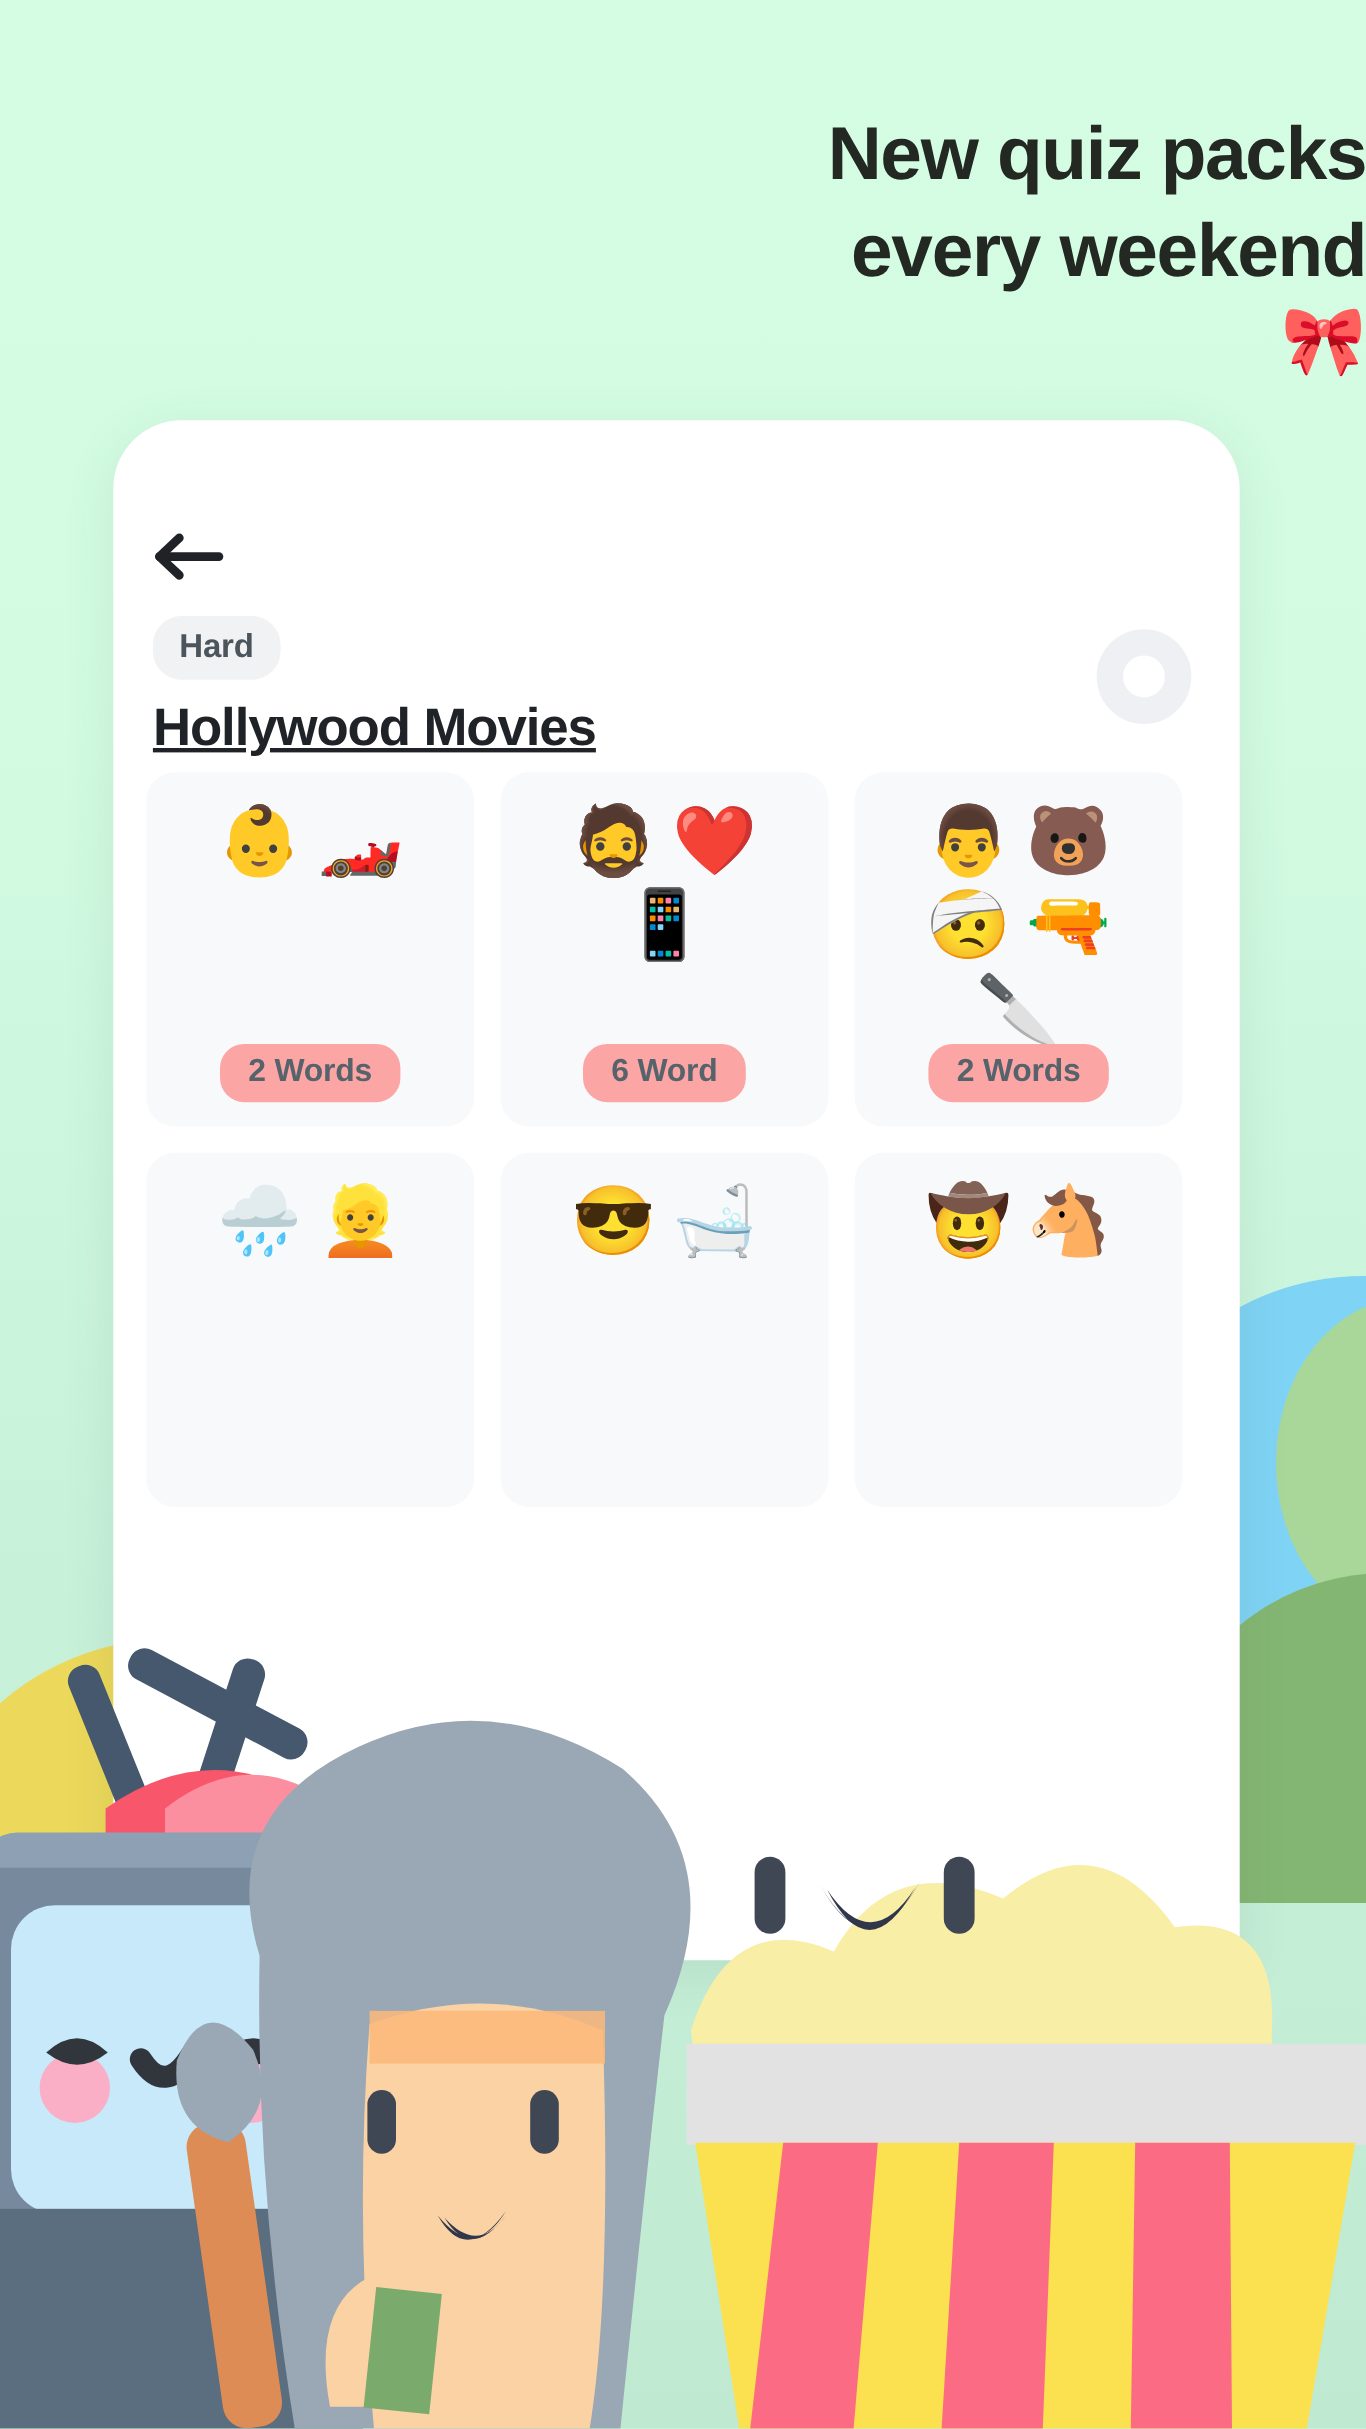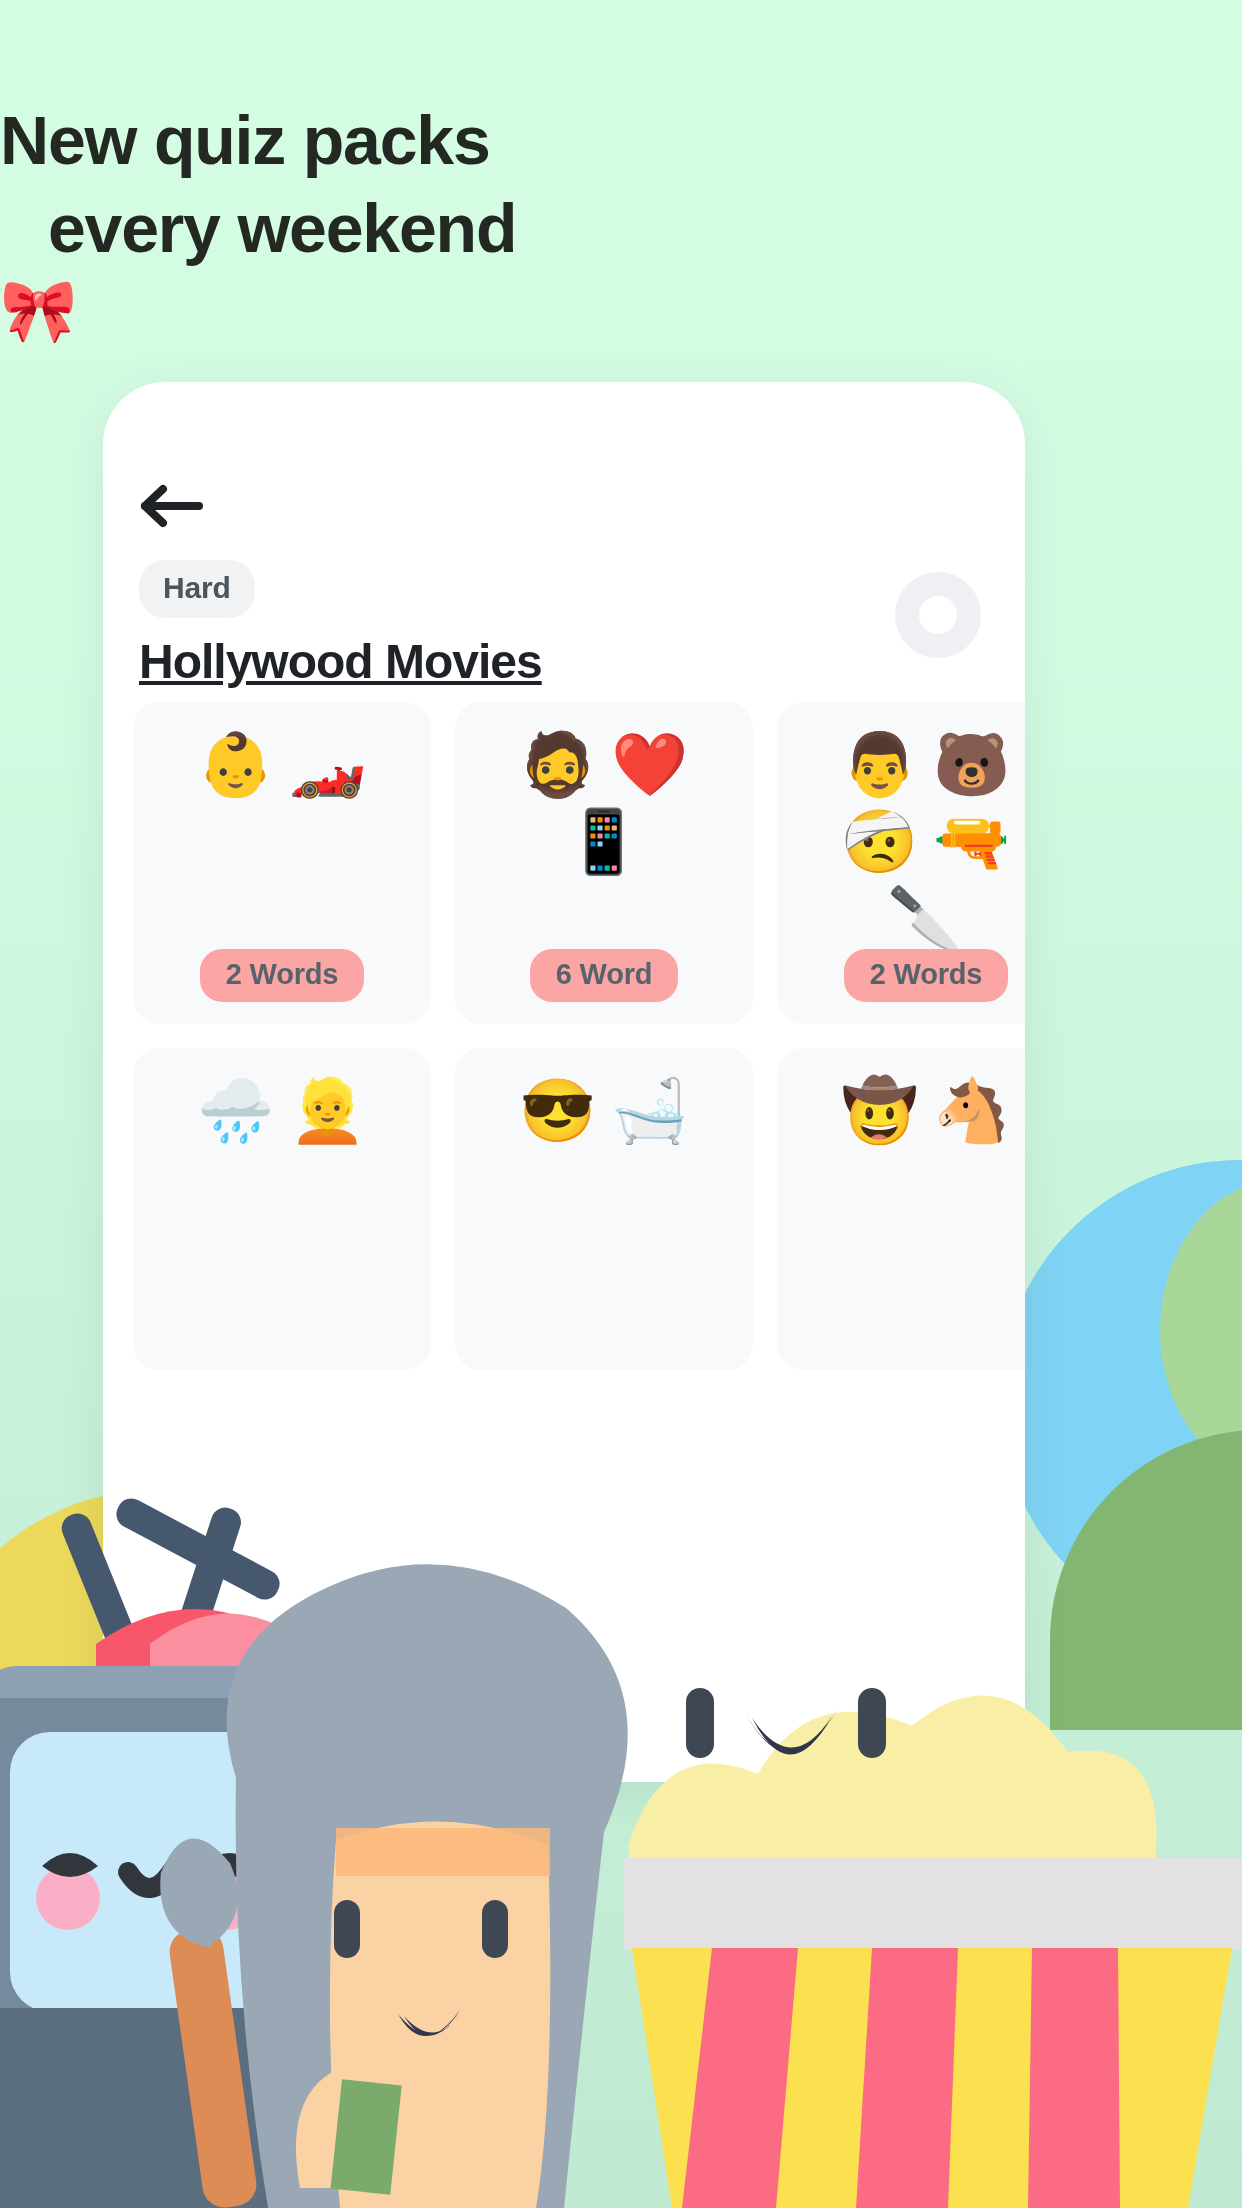--- a/index.html
+++ b/index.html
@@ -12,21 +12,21 @@
 
   
   #bg-wash {
     position:absolute; inset:0;
     background:linear-gradient(180deg,#d4fde4 0%, #d2fbe2 30%, #c9f2db 62%, #bfe9d1 100%);
   }
 
   
   #headline-block {
     position:absolute; left:0; top:106px; width:1242px;
-    text-align:left; z-index:6;
+    text-align:right; z-index:6;
   }
   .headline-line {
     font-size:68px; font-weight:bold; color:#232823;
     letter-spacing:-1.2px; line-height:1.0;
   }
   .headline-line + .headline-line { margin-top:20px;margin-left:48px; }
   #headline-emoji {
     margin-top:18px; font-size:62px; line-height:1;
   }
 
@@ -45,21 +45,21 @@
     border-radius:50% 50% 0 0 / 70% 70% 0 0; background:#84b673;
   }
   #deco-green-right2 {
     left:1160px; top:1180px; width:240px; height:300px;
     border-radius:50% 0 0 50%; background:#a9d79a;
   }
 
   
   #phone {
     position:absolute; left:103px; top:382px;
-    width:922px; height:1400px;
+    width:1024px; height:1400px;
     background:#ffffff;
     border-radius:62px 62px 0 0;
     box-shadow:0 10px 46px rgba(60,90,70,.10);
     overflow:hidden; z-index:3;
   }
   #phone-screen { position:relative; width:100%; height:100%; padding:0 36px; }
 
   
   #back-btn {
     position:absolute; left:36px; top:94px;

